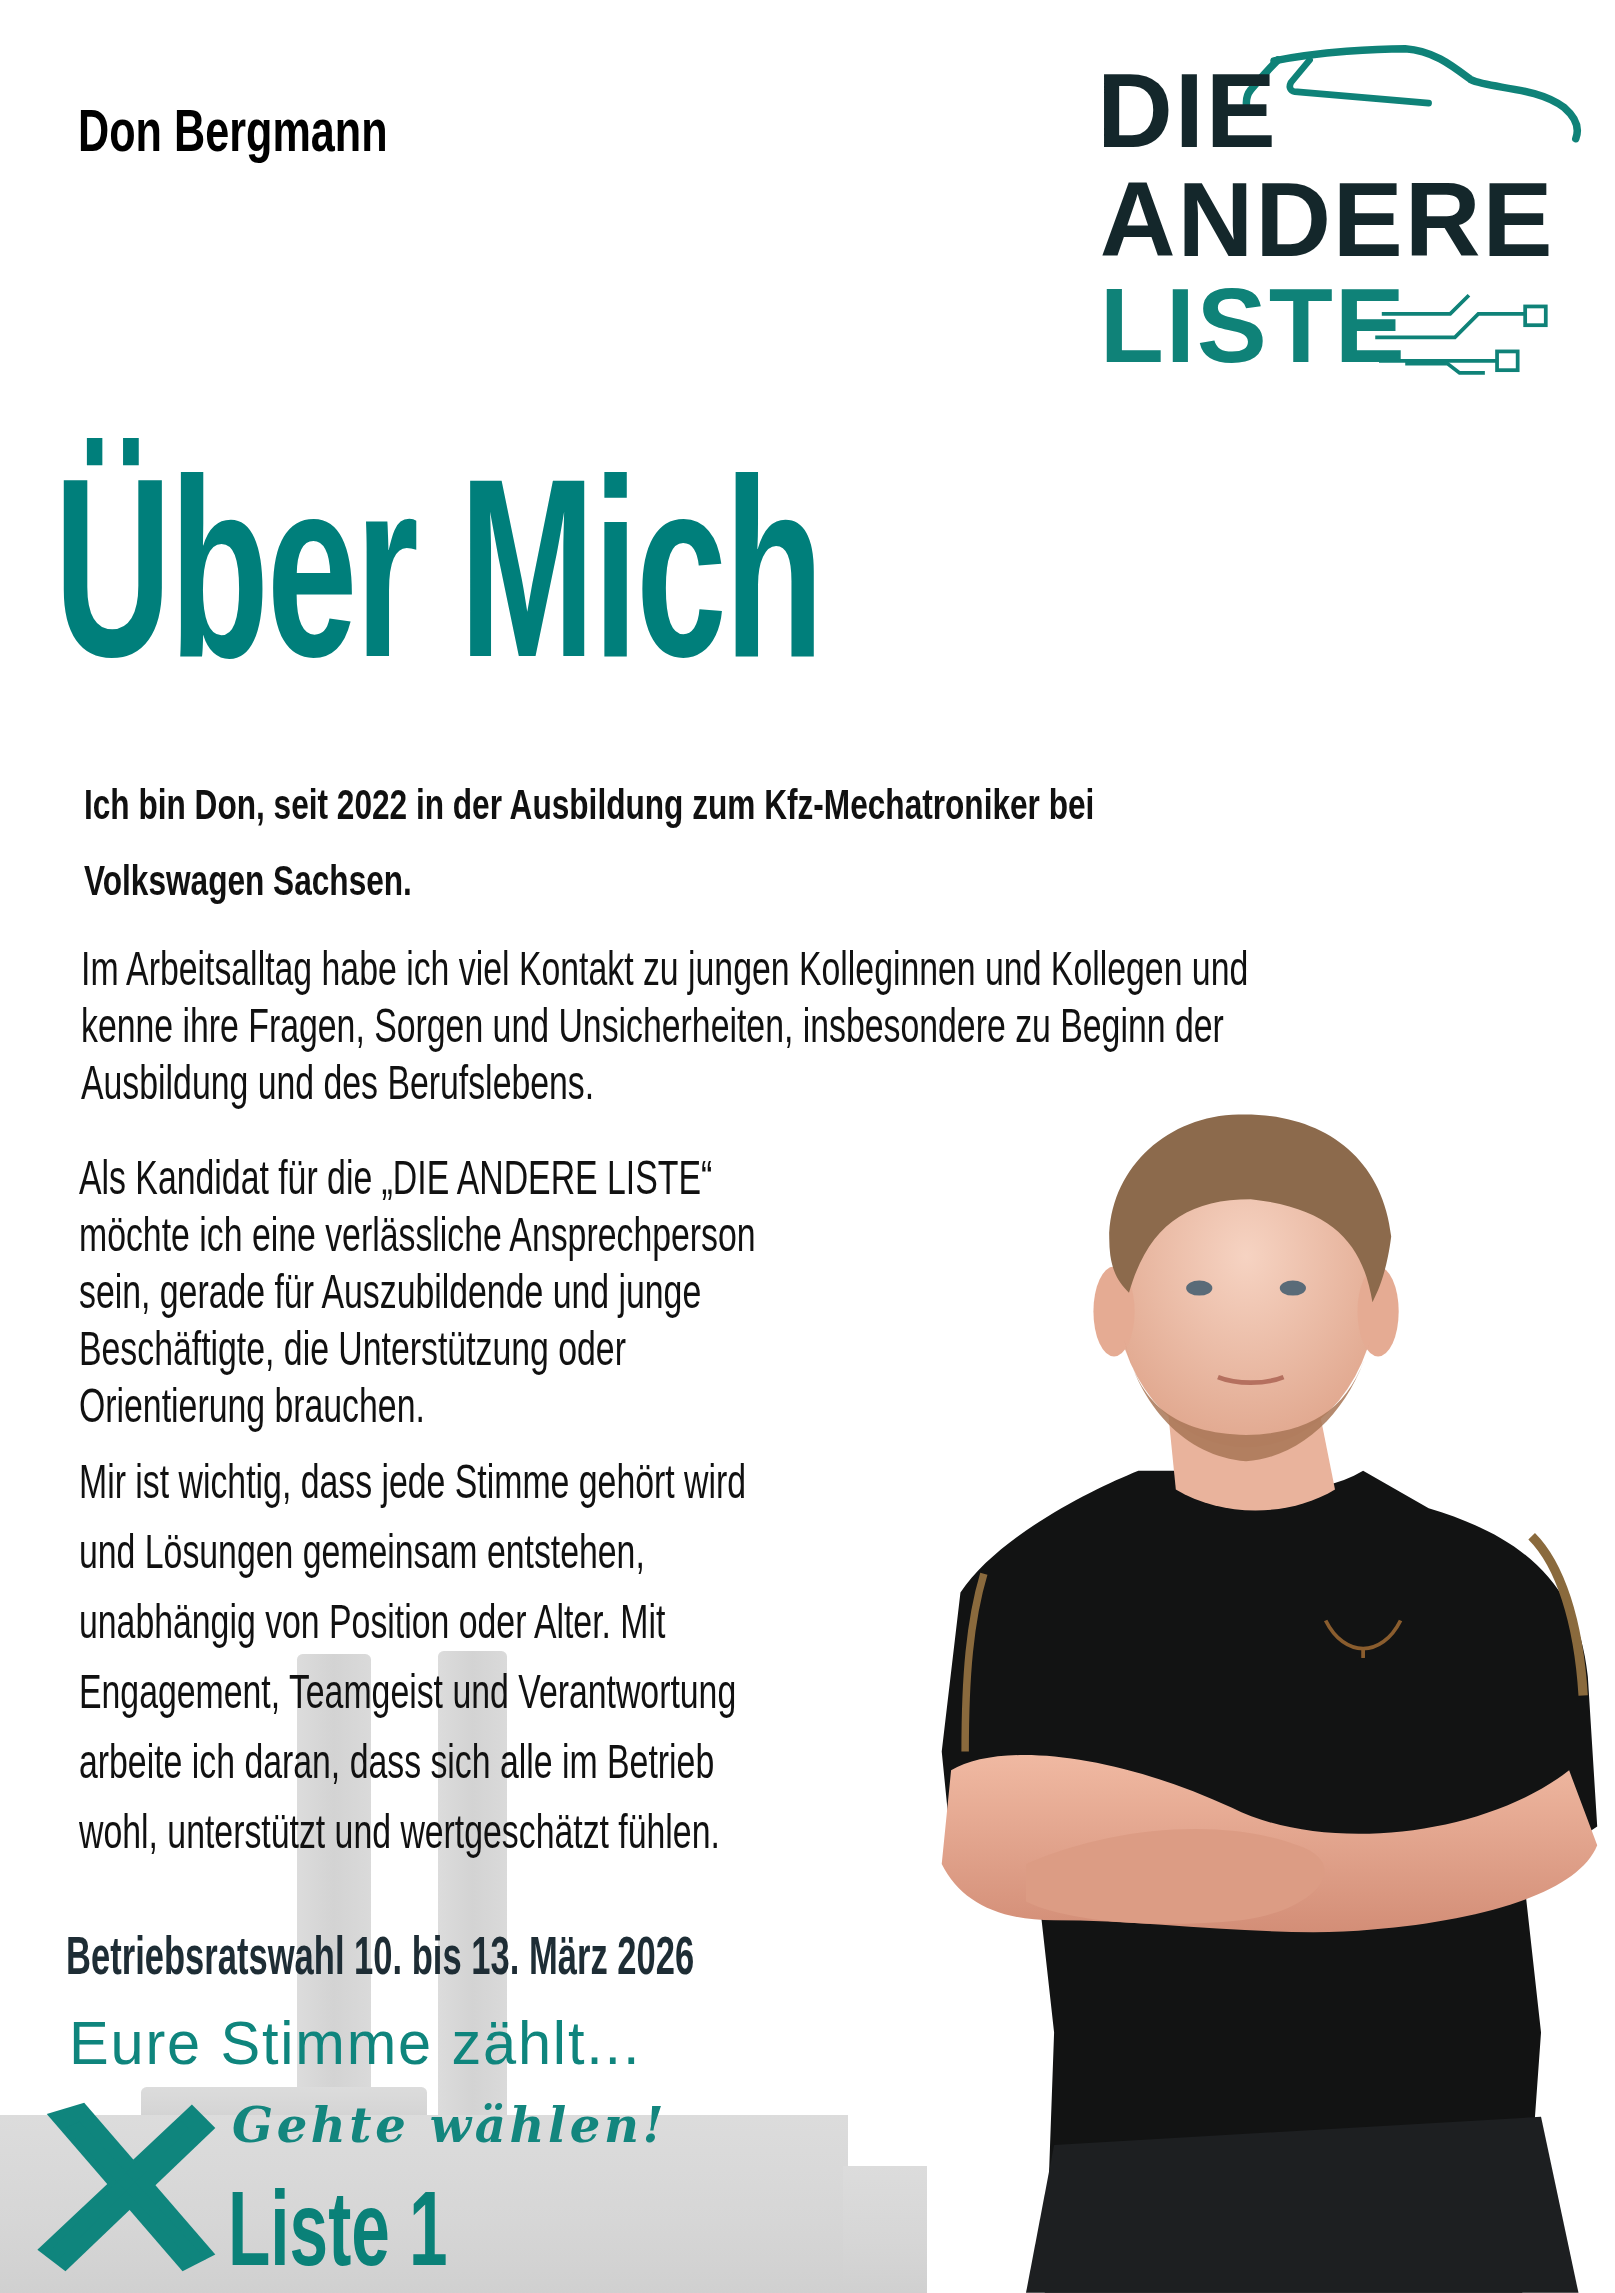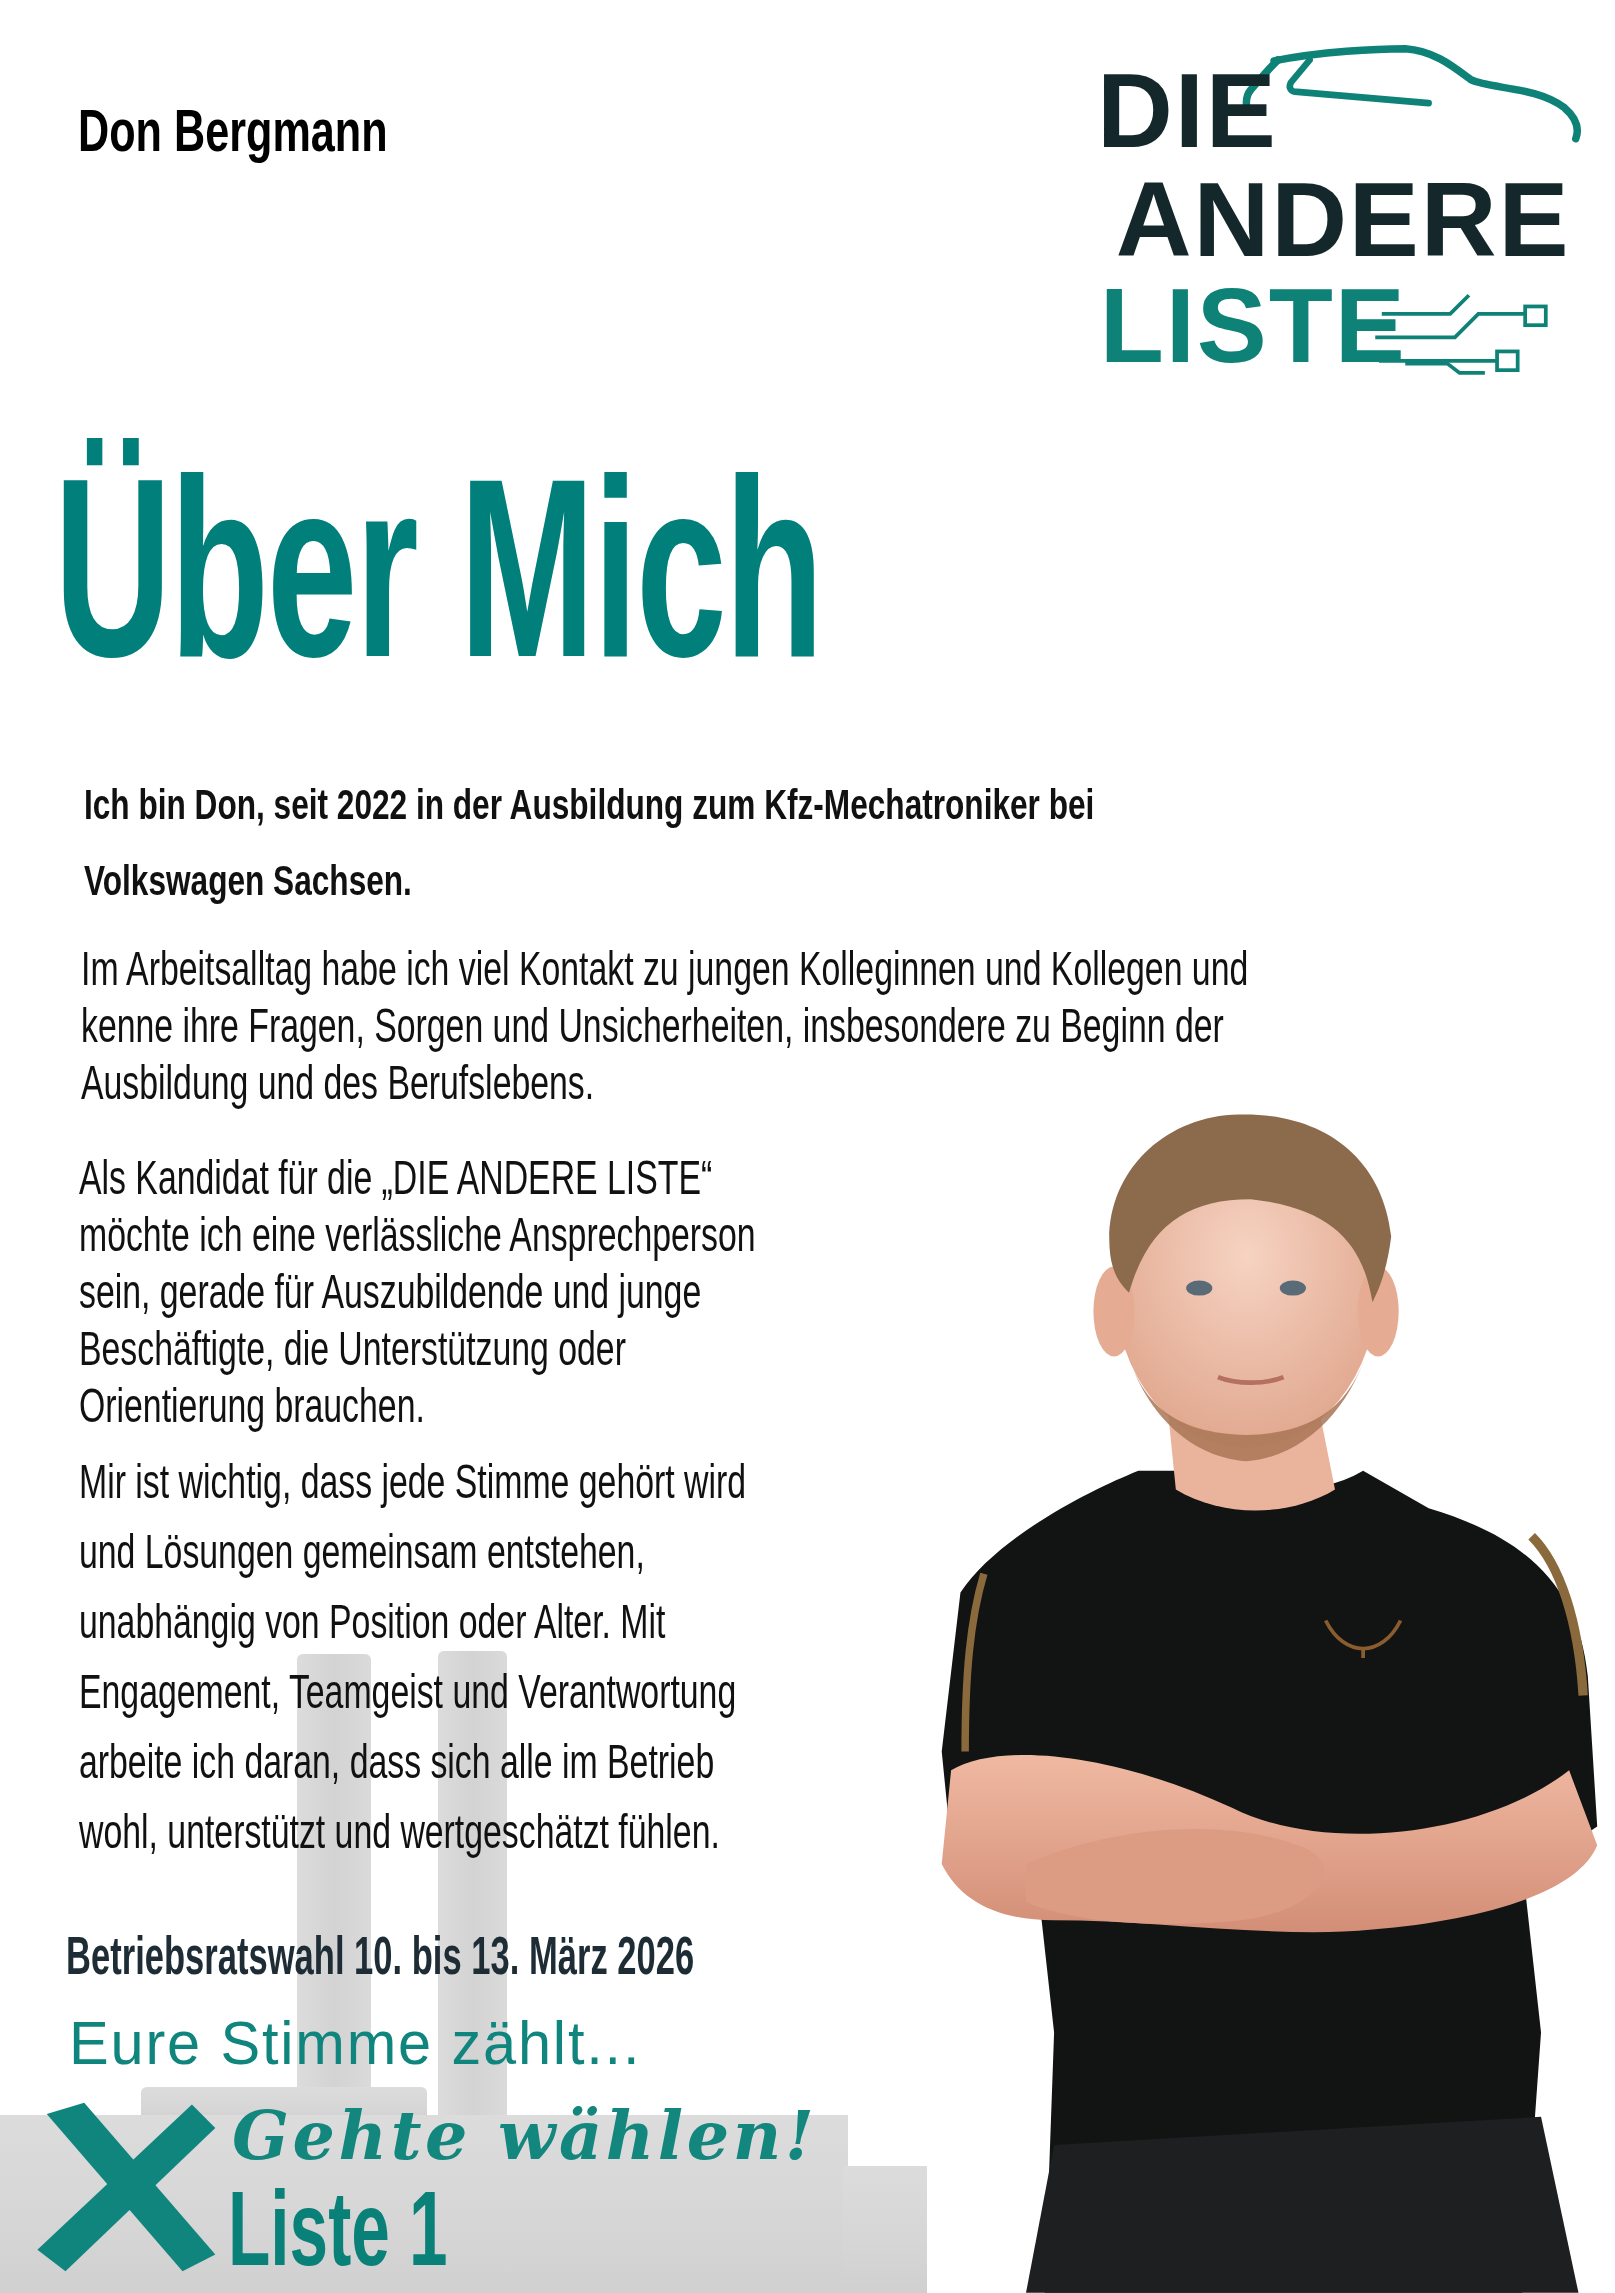--- a/index.html
+++ b/index.html
@@ -14,21 +14,21 @@
   .bg-band { position: absolute; background: linear-gradient(180deg, #dcdcdc 0%, #d6d6d6 60%, #d0d0d0 100%); }
 
   
   .name { left: 78px; top: 101px; font-size: 60px; font-weight: bold; line-height: 1; letter-spacing: 0px; }
   .name .cond { transform: scaleX(0.72); }
 
   
   .logo { left: 1096px; top: 28px; width: 506px; height: 347px; }
   .logo-word { position: absolute; font-family: "Liberation Sans", sans-serif; font-weight: bold; line-height: 1; letter-spacing: 1.9px; }
   .logo-die { left: 1px; top: 30px; font-size: 105px; color: #14272b; }
-  .logo-andere { left: 3.7px; top: 139px; font-size: 105px; color: #14272b; margin-left: 16px; }
+  .logo-andere { left: 3.7px; top: 139px; font-size: 105px; color: #14272b; }
   .logo-liste { left: 3.7px; top: 245px; font-size: 105px; color: #0f8278; }
   .logo svg { position: absolute; left: 0; top: 0; }
 
   
   .headline { left: 54px; top: 440px; font-size: 255px; font-weight: bold; color: #007f7b; line-height: 1; letter-spacing: -3.7px; }
   .headline .cond { transform: scaleX(0.64); }
 
   
   .intro { left: 84px; top: 766px; width: 1462px; font-size: 43px; font-weight: bold; line-height: 76px; color: #111; }
   .intro .cond { transform: scaleX(0.735); }
@@ -37,21 +37,21 @@
   .para .cond { transform: scaleX(0.69); display: block; }
   .p1 { left: 81px; top: 940px; }
   .p2 { left: 79px; top: 1149px; }
   .p3 { left: 79px; top: 1446px; line-height: 70px; }
 
   
   .date { left: 66px; top: 1928px; font-size: 54px; font-weight: bold; color: #1e2d35; line-height: 1; }
   .date .cond { transform: scaleX(0.64); }
   .eure { left: 60px; top: 2012px; font-size: 62px; color: #0f857d; line-height: 1; letter-spacing: 1.9px; margin-left: 9px; }
   .eure .cond { transform: scaleX(0.96); }
-  .geht { left: 232px; top: 2101px; font-size: 68px; color: #13867e; line-height: 1; font-family: "DejaVu Serif", serif; font-style: italic; font-weight: bold; letter-spacing: 3.7px; }
+  .geht { left: 232px; top: 2101px; font-size: 49px; color: #13867e; line-height: 1; font-family: "DejaVu Serif", serif; font-style: italic; font-weight: bold; letter-spacing: 3.7px; }
   .geht .cond { transform: scaleX(0.98); }
   .liste1 { left: 228px; top: 2176px; font-size: 105px; font-weight: bold; color: #0a8178; line-height: 1; }
   .liste1 .cond { transform: scaleX(0.66); }
   .x-mark { left: 28px; top: 2095px; width: 192px; height: 183px; }
 
   
   .photo { left: 923px; top: 1096px; width: 692px; height: 1197px; }
 </style>
 </head>
 <body>

